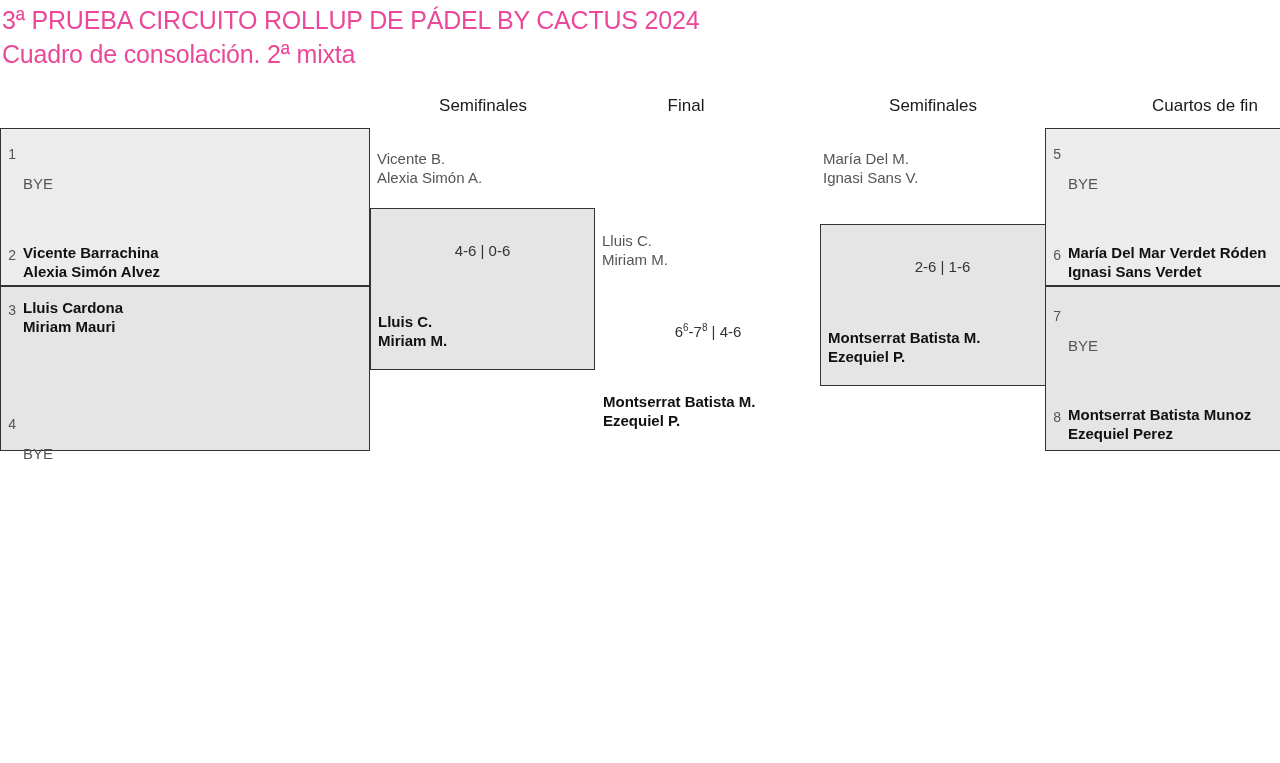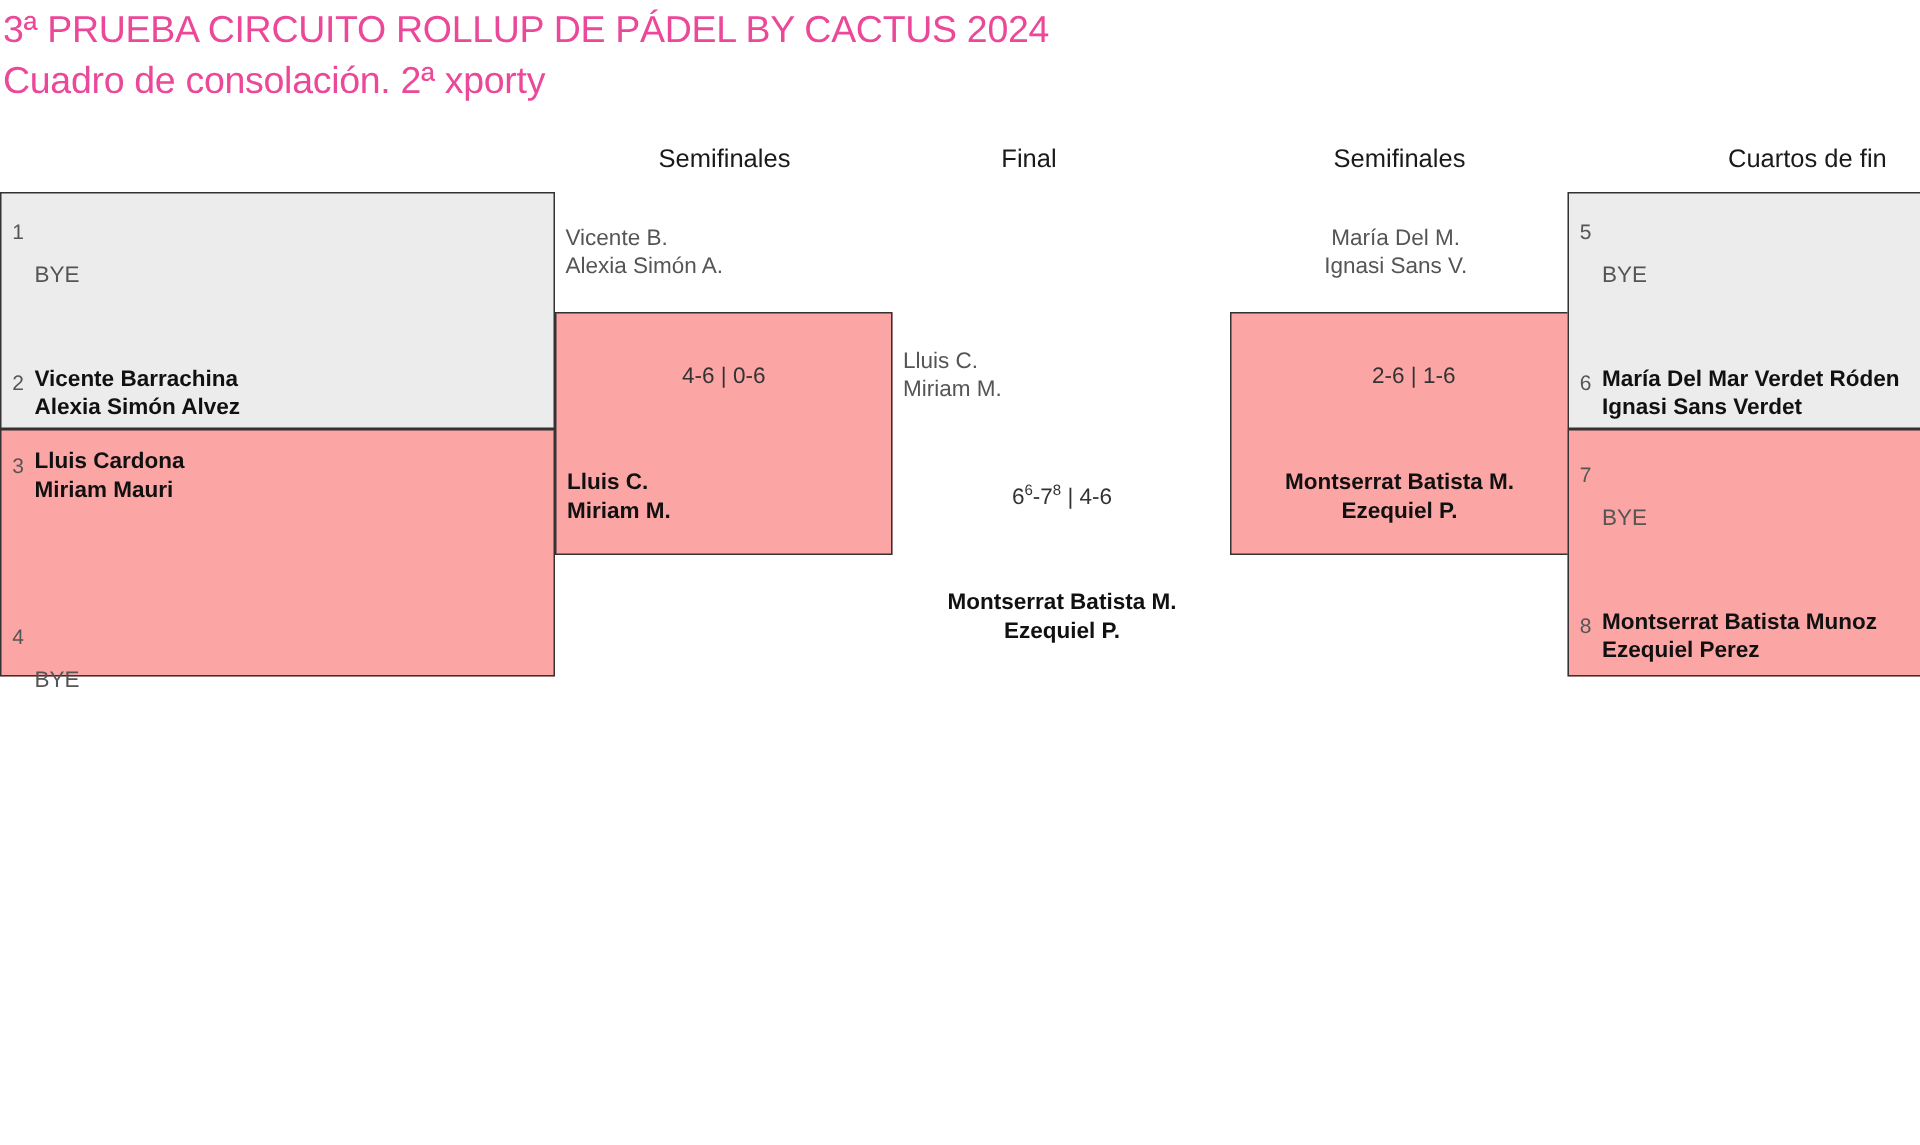--- a/index.html
+++ b/index.html
@@ -30,21 +30,21 @@
   .round-header {
     position: absolute; top: 96px;
     font-size: 17px; color: #1a1a1a; text-align: center;
     white-space: nowrap;
   }
 
   
   .box {
     position: absolute;
     border: 1px solid #333333;
-    background: #fca5a5;
+    background: #e5e5e5;
   }
   .box.shaded { background: #ececec; }
 
   
   .entry {
     position: absolute; left: 0; width: 100%;
     display: flex; align-items: flex-start;
   }
   .entry .seed {
     flex: 0 0 auto; width: 22px;
@@ -72,30 +72,30 @@
   .side-names.winner { color: #111111; font-weight: 700; }
 
   .score {
     position: absolute;
     font-size: 15px; line-height: 19px;
     color: #333333; text-align: center; white-space: nowrap;
   }
   .score sup { font-size: 10px; vertical-align: super; line-height: 0; }
 
   .align-left { text-align: left; }
-  .align-right { text-align: center; }
+  .align-right { text-align: left; }
 </style>
 </head>
 <body>
 
 <div id="root">
 
   <div class="title-block">
     <div class="title-line">3ª PRUEBA CIRCUITO ROLLUP DE PÁDEL BY CACTUS 2024</div>
-    <div class="title-line">Cuadro de consolación. 2ª xporty</div>
+    <div class="title-line">Cuadro de consolación. 2ª mixta</div>
   </div>
 
 
   <div class="round-header" style="left:383px; width:200px;">Semifinales</div>
   <div class="round-header" style="left:586px; width:200px;">Final</div>
   <div class="round-header" style="left:833px; width:200px;">Semifinales</div>
   <div class="round-header" style="left:1152px;width:200px; text-align:left;">Cuartos de fin</div>
 
   <div class="box shaded" style="left:0px; top:128px; width:370px; height:158px;">
     <div class="entry bye" style="top:16px;">
@@ -154,21 +154,21 @@
   <div class="side-names winner align-right" style="left:603px; top:392px; width:210px;">
     <span>Montserrat Batista M.</span><br>
     <span>Ezequiel P.</span>
   </div>
 
   <div class="side-names loser align-right" style="left:823px; top:149px; width:215px;">
     <span>María Del M.</span><br>
     <span>Ignasi Sans V.</span>
   </div>
 
-  <div class="box" style="left:820px; top:208px; width:245px; height:162px;">
+  <div class="box" style="left:820px; top:224px; width:245px; height:162px;">
     <div class="score" style="left:0; top:32px; width:100%;">2-6 | 1-6</div>
     <div class="side-names winner align-right" style="left:7px; top:103px; width:210px;">
       <span>Montserrat Batista M.</span><br>
       <span>Ezequiel P.</span>
     </div>
   </div>
 
   <div class="box shaded" style="left:1045px; top:128px; width:300px; height:158px;">
     <div class="entry bye" style="top:16px;">
       <span class="seed">5</span>

